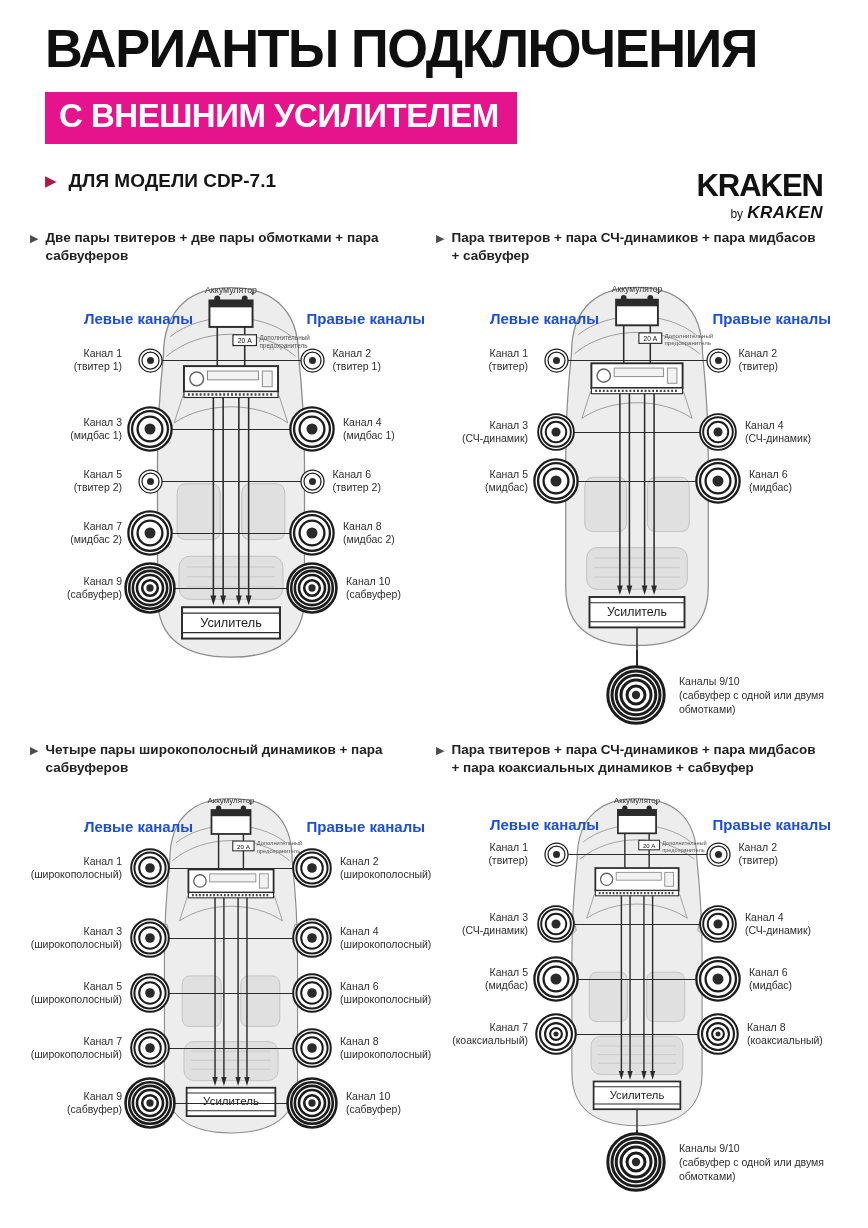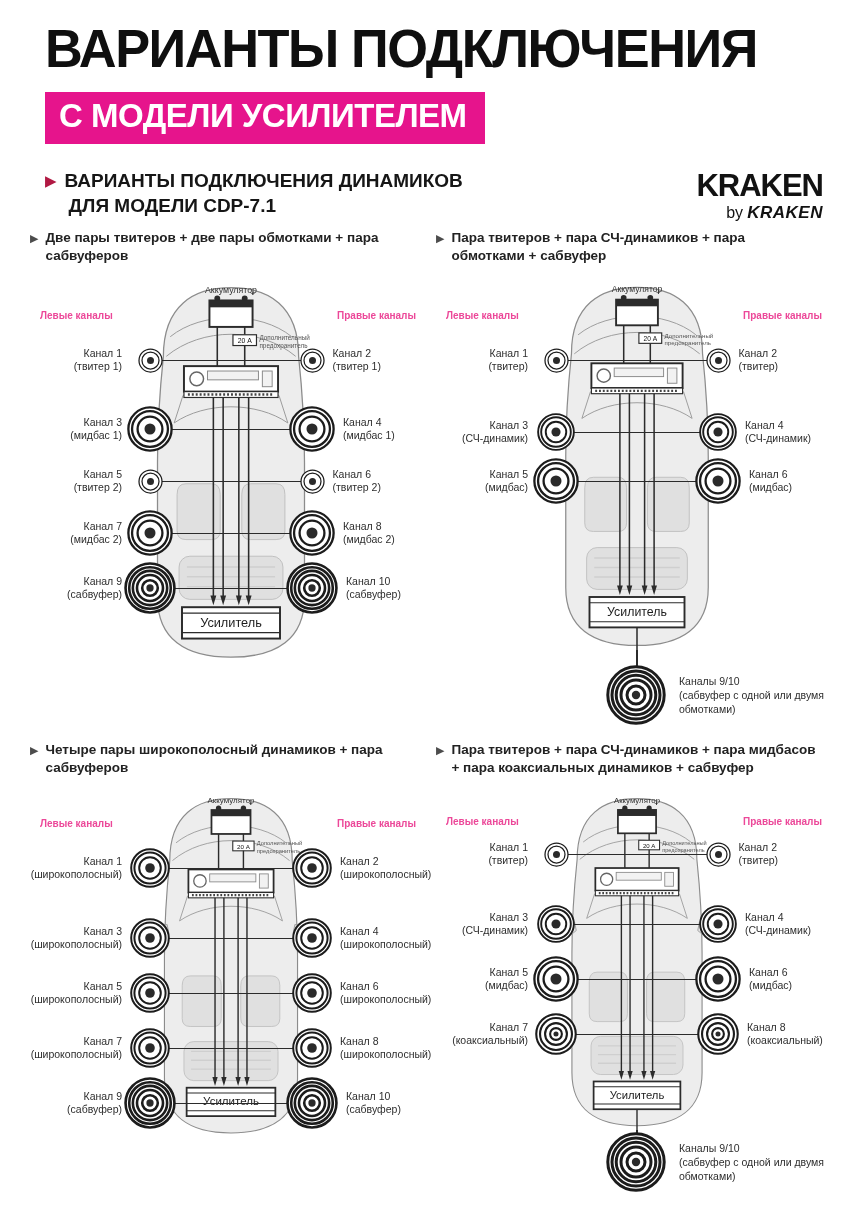--- a/index.html
+++ b/index.html
@@ -11,35 +11,35 @@
               color:#0f0f0f;line-height:1.05;transform:scaleX(.97);transform-origin:left;}
   .banner{display:inline-block;margin:15px 0 0 45px;background:#E6148C;color:#fff;
           font-size:33px;font-weight:700;padding:5px 18px 9px 14px;letter-spacing:-.5px;}
   .section-head{display:flex;margin:24px 45px 0 45px;align-items:flex-start;}
   .arrow-big{color:#B11943;font-size:15px;line-height:1;margin:5px 8px 0 0;}
   .sh-text{font-size:19px;font-weight:700;line-height:1.32;color:#161616;}
   .sh-text .l2{padding-left:4px;}
   .logo{margin-left:auto;text-align:right;padding-top:2px;}
   .logo-kraken{font-size:31px;font-weight:900;letter-spacing:-1px;color:#121212;line-height:1;}
   .logo-sub{font-size:15px;color:#121212;margin-top:2px;}
-  .logo-by{font-size:16px;font-weight:400;}
+  .logo-by{font-size:12px;font-weight:400;}
   .logo-prology{font-weight:700;font-style:italic;font-size:17px;letter-spacing:.5px;}
 
   
   .grid{display:grid;grid-template-columns:406px 406px;grid-template-rows:512px 488px;
         padding:0 28px;margin-top:6px;}
   .quadrant{position:relative;display:flex;flex-direction:column;}
   .q-title{display:flex;gap:7px;font-size:13.5px;font-weight:700;color:#222;
            line-height:1.32;width:382px;margin:0 0 10px 2px;}
   .q-arrow{color:#4c4c4c;font-size:11px;margin-top:2px;}
   .diagram-area{position:relative;flex:1;}
 
-  .side-label{position:absolute;font-size:10px;font-weight:700;color:#ec4899;z-index:5;}
+  .side-label{position:absolute;font-size:15px;font-weight:700;color:#1d4ed8;z-index:5;margin-left:44px;}
   .side-label.left{left:12px;}
-  .side-label.right{right:18px;}
+  .side-label.right{right:9px;}
 
   .car-wrap{position:absolute;left:50%;transform:translateX(-50%);top:0;z-index:1;}
 
   
   .ch-row{position:absolute;left:0;width:100%;height:0;}
   .ch-wire{position:absolute;height:1.5px;background:#2b2b2b;z-index:2;}
   .ch-speaker{position:absolute;z-index:3;line-height:0;}
   .ch-label{position:absolute;font-size:10.5px;line-height:1.25;color:#2e2e2e;z-index:4;
             transform:translateY(-50%);top:0;}
   .ch-row.left .ch-label{left:0;width:94px;text-align:right;}
@@ -80,26 +80,25 @@
   .has-sub .subwire{display:inline;}
 
   
   .s{fill:#fff;stroke:#1c1c1c;stroke-width:5;}
   .sf{fill:#2a2a2a;stroke:none;}
 </style>
 </head>
 <body>
 
 <h1 class="page-title">ВАРИАНТЫ ПОДКЛЮЧЕНИЯ</h1>
-<div><span class="banner">С МОДЕЛИ УСИЛИТЕЛЕМ</span></div>
+<div><span class="banner">С ВНЕШНИМ УСИЛИТЕЛЕМ</span></div>
 
 <div class="section-head">
   <span class="arrow-big">▶</span>
   <div class="sh-text">
-    <div class="l1">ВАРИАНТЫ ПОДКЛЮЧЕНИЯ ДИНАМИКОВ</div>
     <div class="l2">ДЛЯ МОДЕЛИ CDP-7.1</div>
   </div>
   <div class="logo">
     <div class="logo-kraken">KRAKEN</div>
     <div class="logo-sub">
       <span class="logo-by">by</span>
       <span class="logo-prology">KRAKEN</span>
     </div>
   </div>
 </div>
@@ -295,21 +294,21 @@
             <span>Канал 10</span>
             <span>(сабвуфер)</span>
           </div>
         </div>
       </div>
   </div>
 
   <div class="quadrant has-sub">
     <div class="q-title">
       <span class="q-arrow">▶</span>
-      <span class="q-title-text">Пара твитеров + пара СЧ-динамиков + пара обмотками + сабвуфер</span>
+      <span class="q-title-text">Пара твитеров + пара СЧ-динамиков + пара мидбасов + сабвуфер</span>
     </div>
     <div class="diagram-area">
       <div class="side-label left" style="top: 36px;">Левые каналы</div>
       <div class="side-label right" style="top: 36px;">Правые каналы</div>
       <div class="car-wrap">
         <svg class="car-svg" viewBox="0 0 204 400" height="380" width="194">
           <path class="car-body" d="M33 84 C33 32 64 14 102 14 C140 14 171 32 171 84 C175 122 177 152 177 192 L177 330 C177 372 149 391 102 391 C55 391 27 372 27 330 L27 192 C27 152 29 122 33 84 Z"></path>
           <path class="thin" d="M40 64 C72 38 132 38 164 64"></path>
           <path class="thin" d="M36 84 C72 54 132 54 168 84"></path>
           <path class="thin" d="M44 152 C76 130 128 130 160 152"></path>

